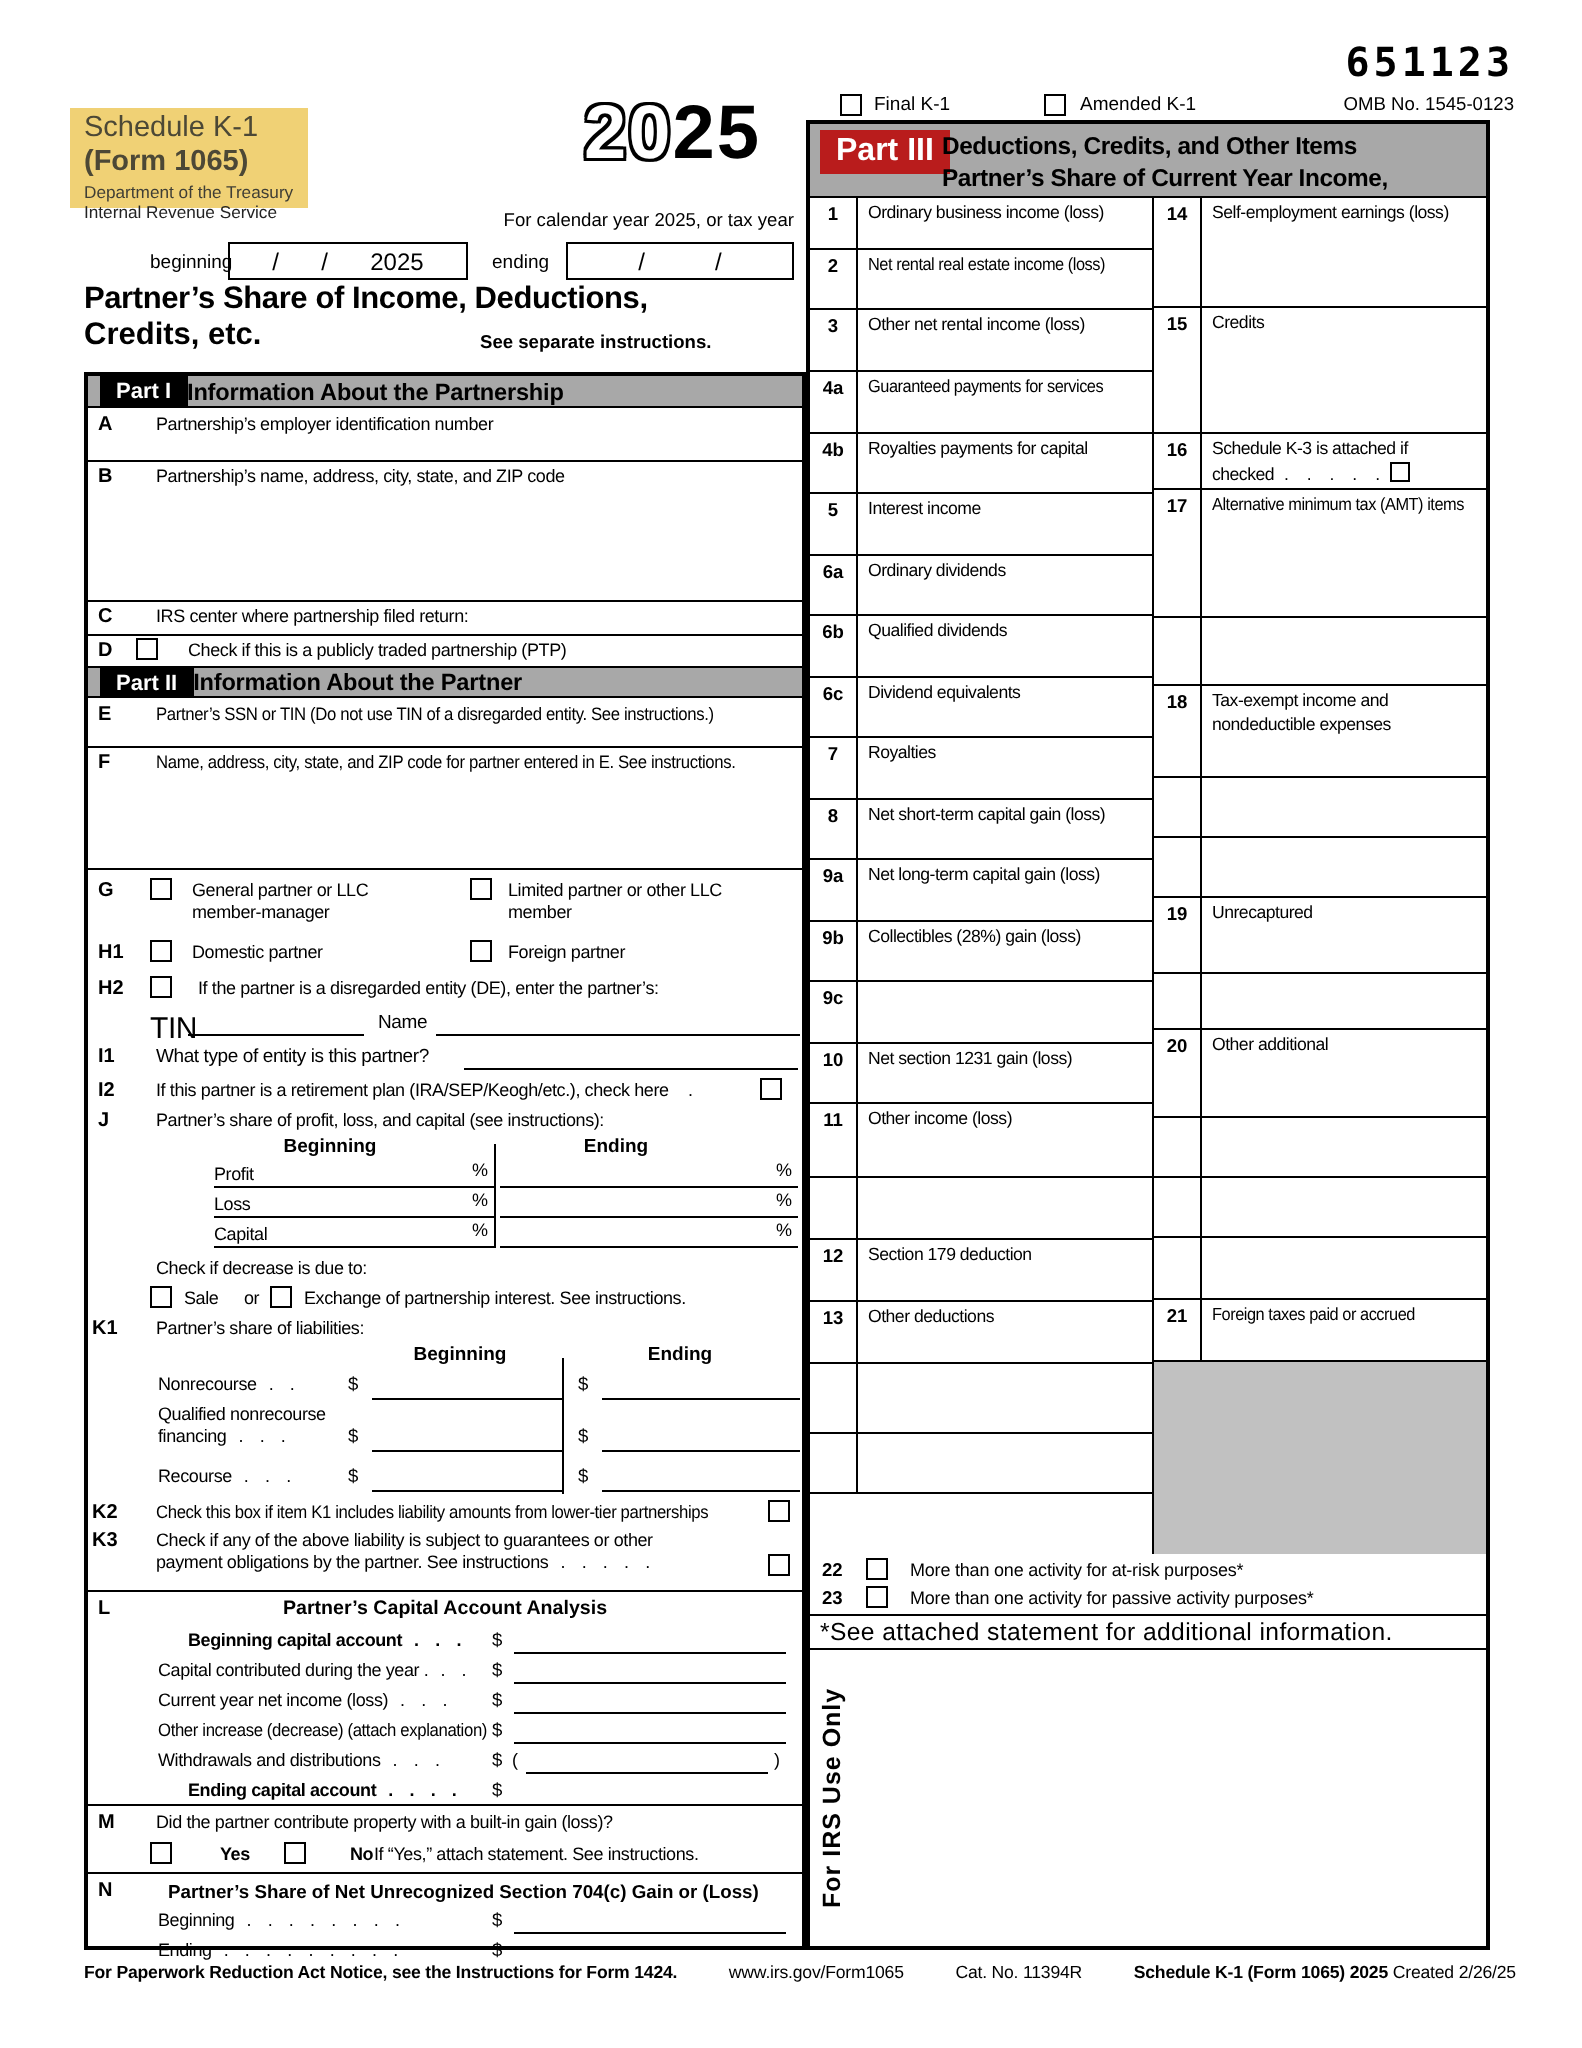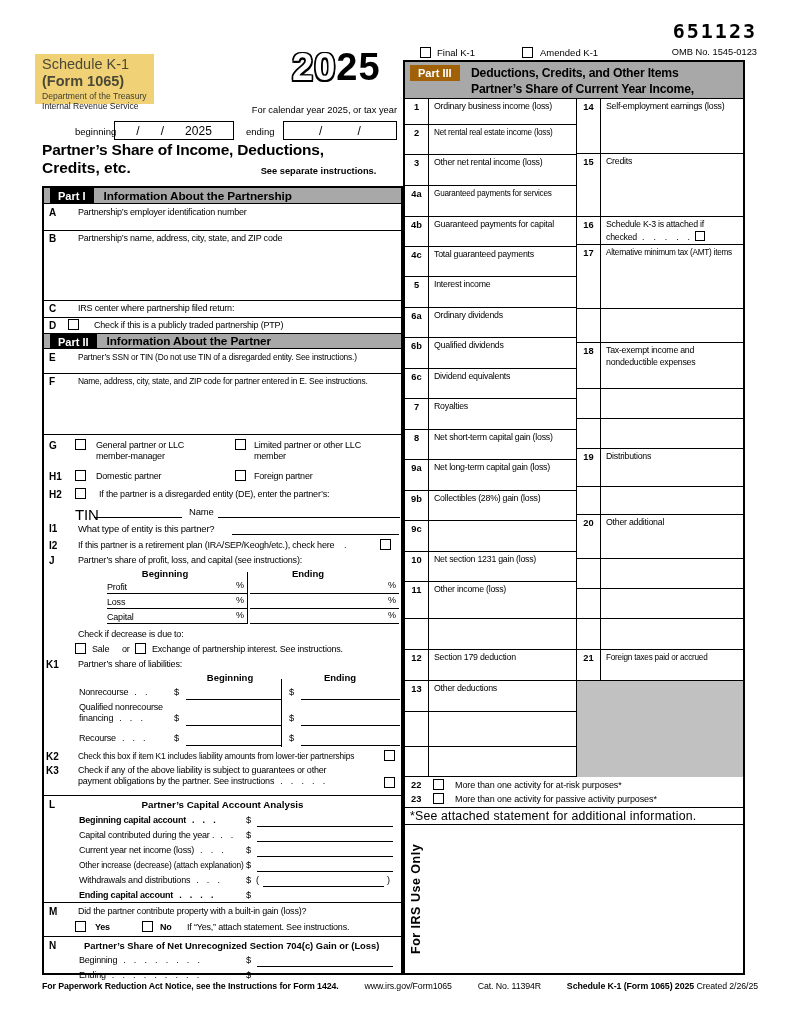--- a/index.html
+++ b/index.html
@@ -18,53 +18,53 @@
   .dept1 { position:absolute; left:42px; top:91px; font-size:8.6px; color:#3f3e35; }
   .dept2 { position:absolute; left:42px; top:101px; font-size:8.6px; color:#232323;text-align:right; }
   .year { position:absolute; left:292px; top:46px; font-size:38px; font-weight:bold; letter-spacing:1px; }
   .yr-outline { color:#fff; text-shadow:-1.5px -1.5px 0 #000,1.5px -1.5px 0 #000,-1.5px 1.5px 0 #000,1.5px 1.5px 0 #000,-1.5px 0 0 #000,1.5px 0 0 #000,0 1.5px 0 #000,0 -1.5px 0 #000; }
   .yr-solid { color:#000; }
   .calline { position:absolute; left:200px; top:105px; width:197px; text-align:right; font-size:9.3px; }
   .smalllbl { position:absolute; font-size:9.5px; }
   .datebox { position:absolute; height:19px; border:1.5px solid #000; display:flex; align-items:center; justify-content:space-evenly; font-size:12px; }
   .mt1 { position:absolute; left:42px; top:141px; font-size:15.5px; font-weight:bold; letter-spacing:-0.2px; }
   .mt2 { position:absolute; left:42px; top:159px; font-size:15.5px; font-weight:bold; }
-  .seesep { position:absolute; left:240px; top:166px; width:157px; text-align:center; font-size:9.3px; font-weight:bold; }
+  .seesep { position:absolute; left:240px; top:166px; width:157px; text-align:left; font-size:9.3px; font-weight:bold; }
   .doccode { position:absolute; left:590px; top:19px; width:167px; text-align:right;
              font-family:"DejaVu Sans Mono",monospace; font-weight:bold; font-size:20px; letter-spacing:2px; }
   .omb { position:absolute; left:620px; top:47px; width:137px; text-align:right; font-size:9.3px; }
   .topchk { position:absolute; font-size:9.5px; top:47px; }
 
   
   .cb { position:absolute; width:11px; height:11px; border:1px solid #000; background:#fff; }
   .cbi { display:inline-block; width:10px; height:10px; border:1px solid #000; background:#fff; vertical-align:-1px; }
   .uline { position:absolute; border-bottom:1px solid #000; height:0; }
   .vline { position:absolute; border-left:1px solid #000; width:0; }
   .hline { position:absolute; left:0; right:0; border-top:1px solid #000; height:0; }
   .dots2 { word-spacing:6px; margin-left:6px; }
   .blk { display:block; }
   .fit { display:inline-block; transform:scaleX(.93); transform-origin:0 50%; white-space:nowrap; }
 
   
   .lpanel { position:absolute; left:42px; top:186px; width:361px; height:789px; border:2px solid #000; }
   .pbar { position:absolute; left:0; right:0; height:16px; background:#a8a8a8; border-bottom:1px solid #000; display:flex; align-items:stretch; }
   .ptab { background:#000; color:#fff; font-weight:bold; font-size:11px; padding:1px 8px 0; margin-left:6px; display:flex; align-items:center; }
-  .ptitle { font-weight:bold; font-size:11.8px; margin-left:10px; align-self:center; letter-spacing:-0.1px; }
+  .ptitle { font-weight:bold; font-size:11.8px; align-self:center; letter-spacing:-0.1px; }
   .ltr { position:absolute; left:5px; font-weight:bold; font-size:10px; }
   .itxt { position:absolute; left:34px; font-size:9px; letter-spacing:-0.2px; white-space:nowrap; line-height:1.2; }
   .chead { position:absolute; font-weight:bold; font-size:9.5px; text-align:center; width:80px; }
   .jcell { position:absolute; height:14px; border-bottom:1px solid #000; text-align:right; font-size:9px; padding-right:3px; }
   .ctitle { position:absolute; left:40px; right:40px; text-align:center; font-weight:bold; font-size:9.8px; white-space:nowrap; }
   .dollar { position:absolute; font-size:9.3px; }
-  .bold { font-weight:bold; }
+  .bold { font-weight:bold;margin-left:15px; }
 
   
   .rpanel { position:absolute; left:403px; top:60px; width:342px; height:915px; border:2px solid #000; }
   .p3bar { position:absolute; left:0; right:0; top:0; height:37px; background:#a8a8a8; border-bottom:1px solid #000; }
-  .p3tab { position:absolute; left:5px; top:3px; background:#a16207; color:#fff; font-weight:bold; font-size:11px; padding:2px 8px; }
+  .p3tab { position:absolute; left:5px; top:3px; background:#b91c1c; color:#fff; font-weight:bold; font-size:16px; padding:2px 8px; }
   .p3title { position:absolute; left:66px; top:3px; font-weight:bold; font-size:12.2px; line-height:1.35; letter-spacing:-0.2px; white-space:nowrap; }
   .p3cols { position:absolute; left:0; top:37px; width:338px; height:678px; display:flex; }
   .p3colL { width:172px; border-right:1px solid #000; }
   .p3colR { width:166px; }
   .p3row { display:flex; border-bottom:1px solid #000; }
   .p3row:last-child { border-bottom:none; }
   .p3colL .p3row:last-child, .p3colR .p3row:last-child { border-bottom:none; }
   .p3num { width:24px; min-width:24px; border-right:1px solid #000; font-weight:bold; font-size:9.3px; padding-top:3px; text-align:center; }
   .p3lbl { padding:2px 0 0 5px; font-size:8.8px; letter-spacing:-0.25px; line-height:1.32; white-space:nowrap; }
   .gray { background:#c1c1c1; }
@@ -323,25 +323,21 @@
         <div class="p3row" style="height:31px">
             <span class="p3num">3</span>
             <span class="p3lbl">Other net rental income (loss)</span>
           </div>
         <div class="p3row" style="height:31px">
             <span class="p3num">4a</span>
             <span class="p3lbl"><span class="fit">Guaranteed payments for services</span></span>
           </div>
         <div class="p3row" style="height:30px">
             <span class="p3num">4b</span>
-            <span class="p3lbl">Guaranteed payments for capital</span>
-          </div>
-        <div class="p3row" style="height:30px">
-            <span class="p3num">4c</span>
-            <span class="p3lbl">Total guaranteed payments</span>
+            <span class="p3lbl">Royalties payments for capital</span>
           </div>
         <div class="p3row" style="height:31px">
             <span class="p3num">5</span>
             <span class="p3lbl">Interest income</span>
           </div>
         <div class="p3row" style="height:30px">
             <span class="p3num">6a</span>
             <span class="p3lbl">Ordinary dividends</span>
           </div>
         <div class="p3row" style="height:31px">
@@ -434,21 +430,21 @@
         <div class="p3row" style="height:30px">
             <span class="p3num"></span>
             <span class="p3lbl"></span>
           </div>
         <div class="p3row" style="height:30px">
             <span class="p3num"></span>
             <span class="p3lbl"></span>
           </div>
         <div class="p3row" style="height:38px">
             <span class="p3num">19</span>
-            <span class="p3lbl">Distributions</span>
+            <span class="p3lbl">Unrecaptured</span>
           </div>
         <div class="p3row" style="height:28px">
             <span class="p3num"></span>
             <span class="p3lbl"></span>
           </div>
         <div class="p3row" style="height:44px">
             <span class="p3num">20</span>
             <span class="p3lbl">Other additional</span>
           </div>
         <div class="p3row" style="height:30px">

